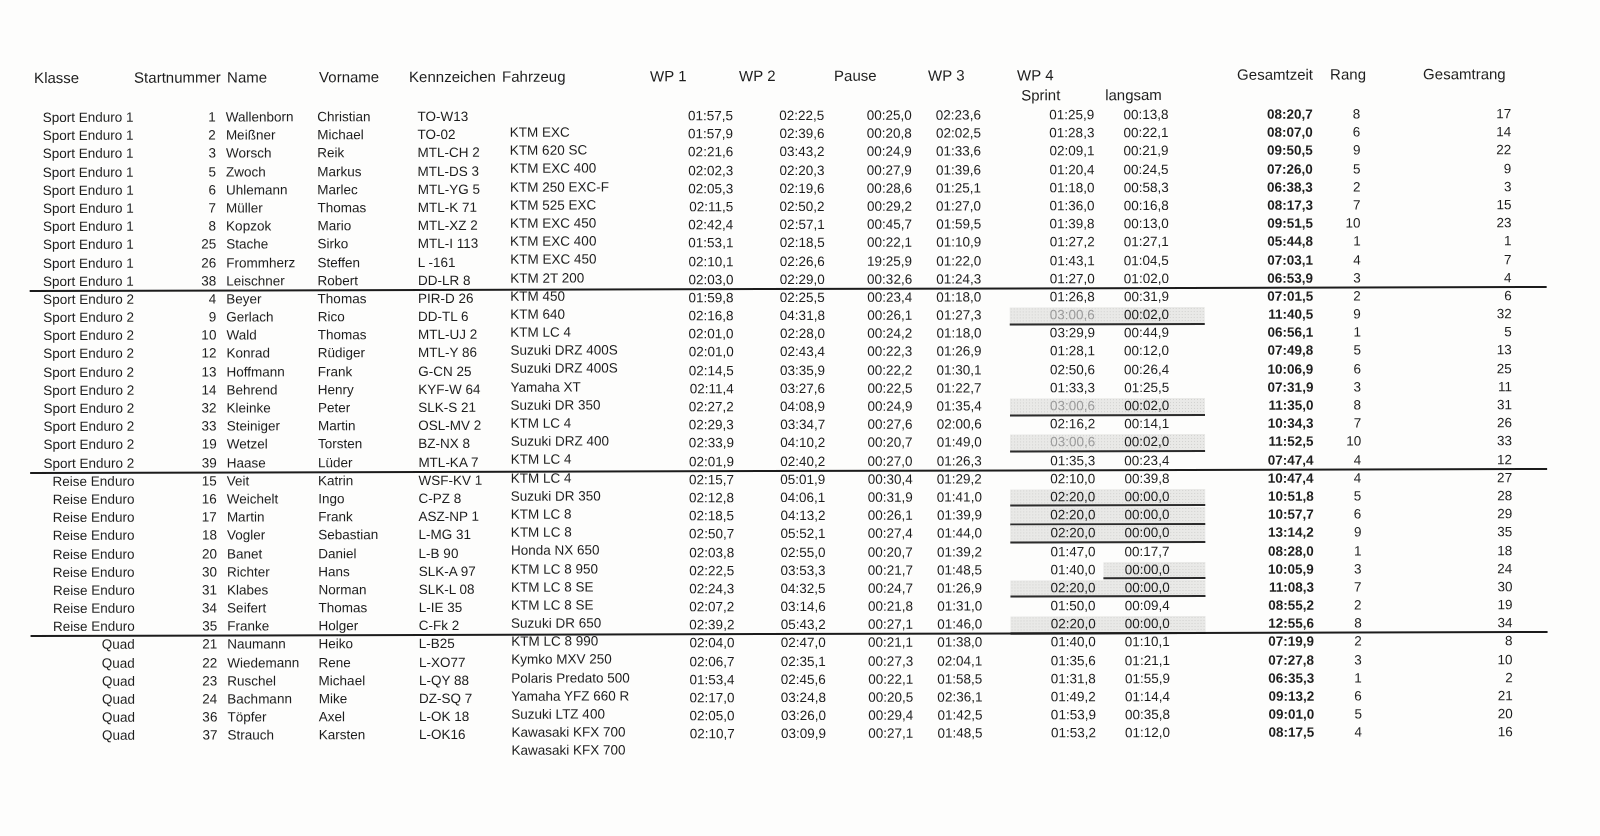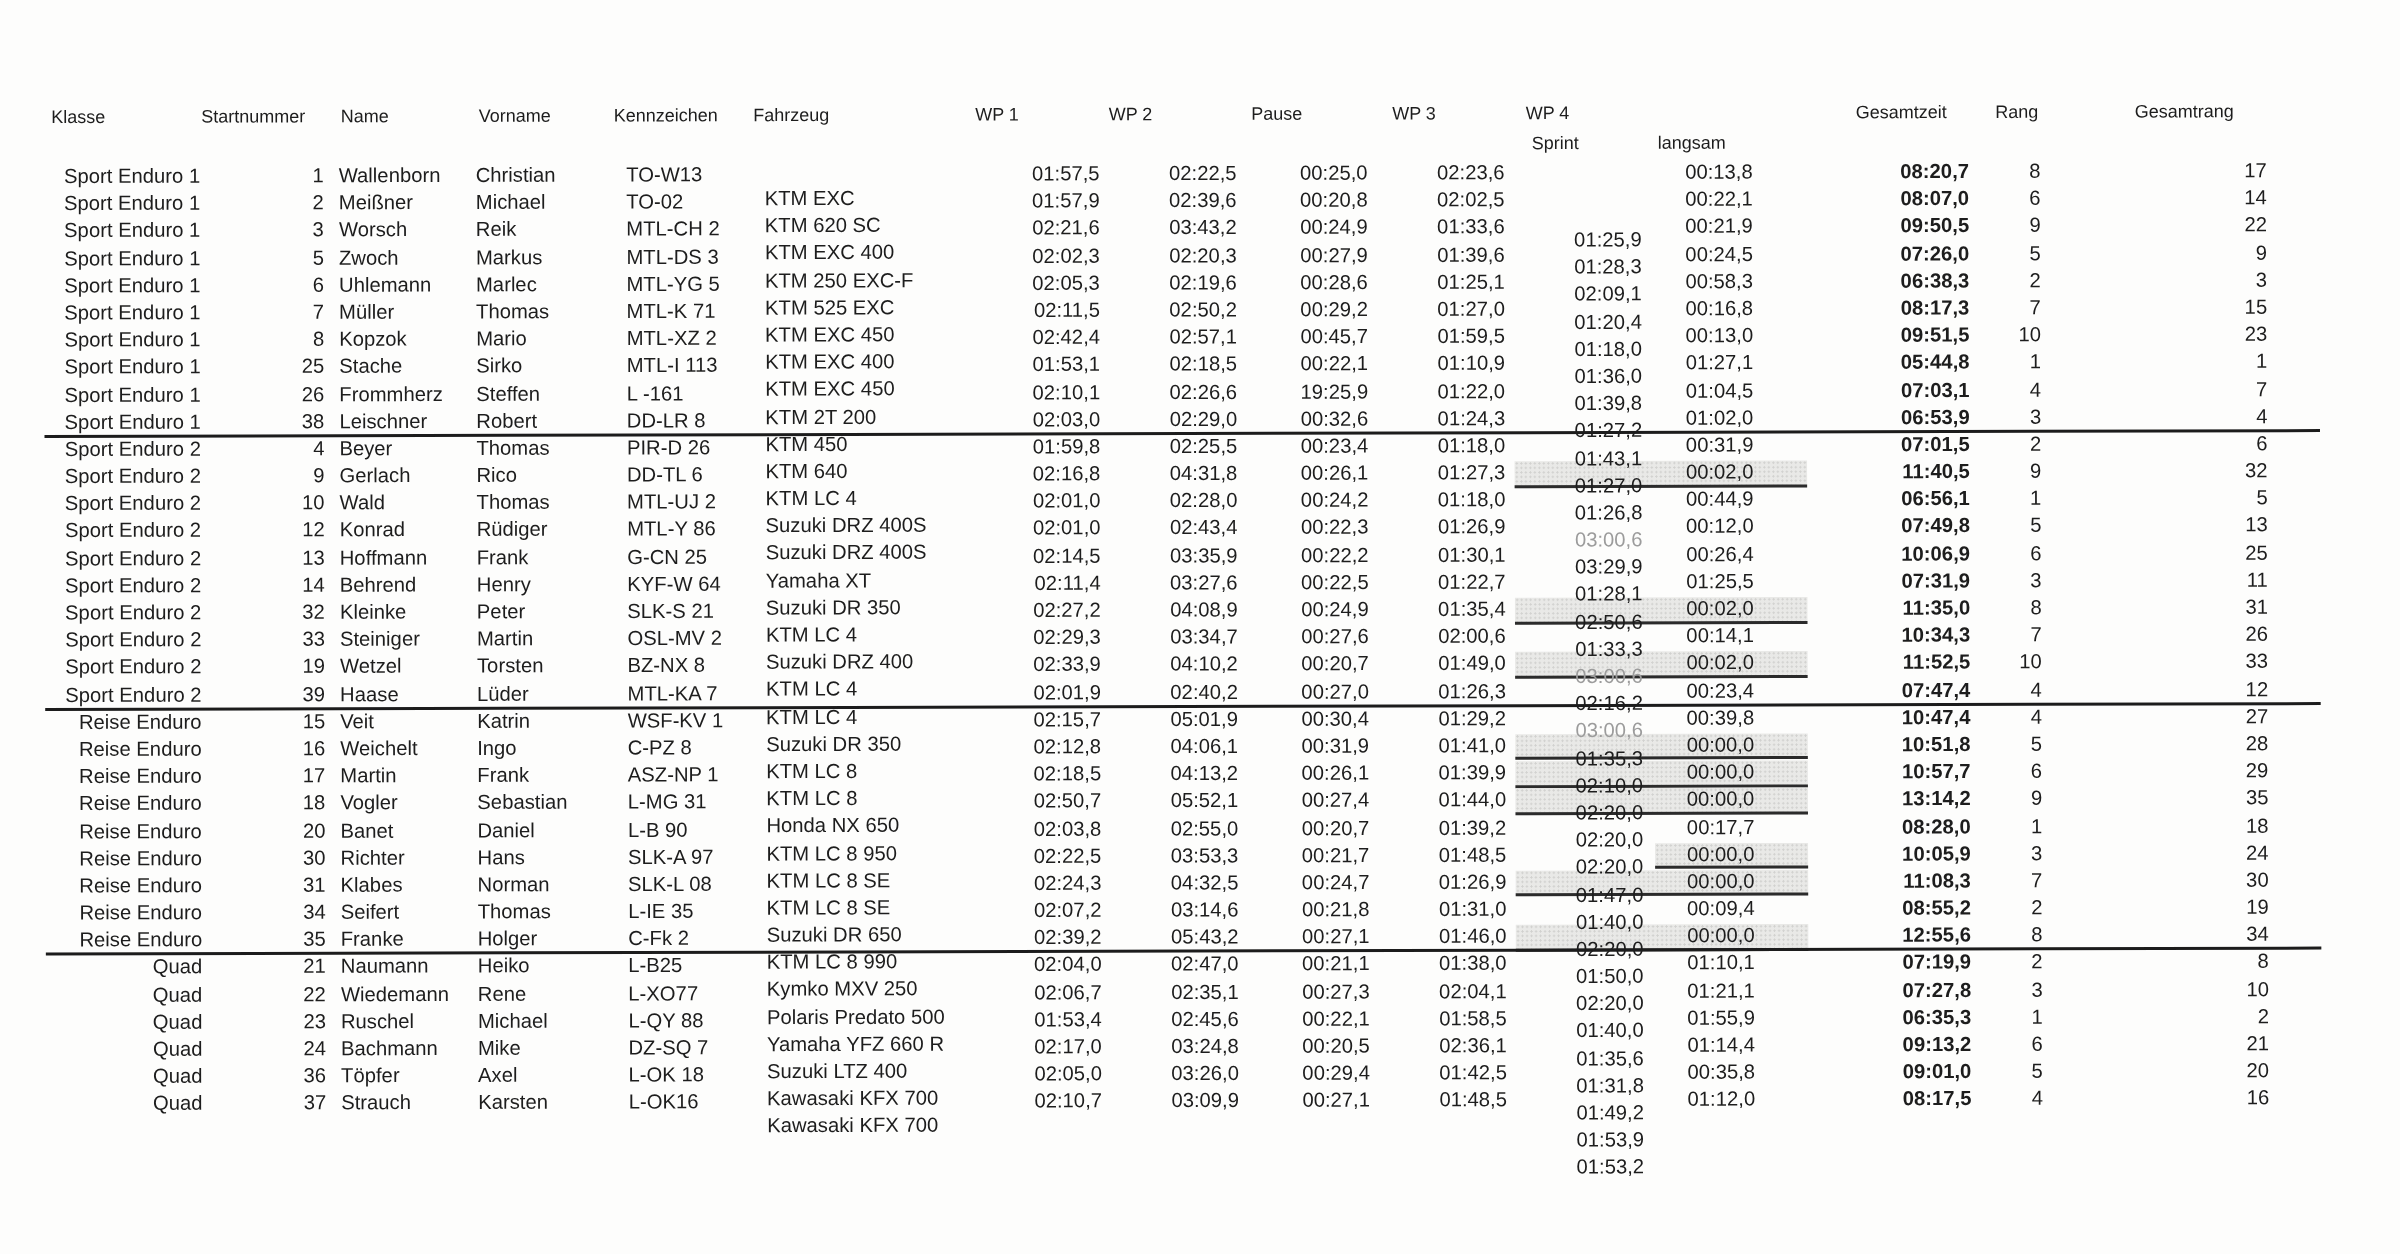--- a/index.html
+++ b/index.html
@@ -3,35 +3,35 @@
 <meta charset="utf-8">
 <style>
   html,body{margin:0;padding:0;background:#ffffff;}
   .sheet{
     position:relative;width:1600px;height:836px;overflow:hidden;
     background:var(--paper,#fdfdfc);
     font-family:"Liberation Sans","DejaVu Sans",sans-serif;
     color:var(--ink,#1d1d1d);
   }
   .tilt{position:absolute;inset:0;transform:rotate(-0.15deg);transform-origin:50% 50%;}
-  .hdr{position:absolute;font-size:12px;line-height:16px;white-space:nowrap;color:var(--ink,#1d1d1d);}
+  .hdr{position:absolute;font-size:15px;line-height:16px;white-space:nowrap;color:var(--ink,#1d1d1d);}
   .rows{position:absolute;left:35px;top:107px;width:1479px;}
   .row{display:flex;height:18.2px;position:relative;font-size:13.5px;line-height:18.2px;white-space:nowrap;}
   .c{display:block;box-sizing:border-box;position:relative;z-index:1;overflow:visible;}
   .c-klasse{width:100px;text-align:right;}
   .c-startnummer{width:87px;text-align:right;padding-right:4px;}
   .c-name{width:96px;text-align:left;padding-left:6px;}
   .c-vorname{width:90px;text-align:left;padding-left:2px;}
   .c-kennzeichen{width:92px;text-align:left;padding-left:2px;margin-left:11px;}
   .c-fahrzeug{width:148px;text-align:left;padding-left:3px;margin-top:16px;}
   .c-wp1{width:82px;text-align:right;padding-right:2px;}
   .c-wp2{width:92px;text-align:right;padding-right:2px;}
   .c-pause{width:88px;text-align:right;padding-right:2px;}
-  .c-wp3{width:92px;text-align:right;padding-right:2px;}
-  .c-sprint{width:92px;text-align:right;padding-right:2px;margin-top:45px;}
+  .c-wp3{width:92px;text-align:center;padding-right:2px;}
+  .c-sprint{width:92px;text-align:right;padding-right:2px;}
   .c-langsam{width:102px;text-align:center;padding-right:2px;}
   .c-gesamtzeit{width:118px;text-align:right;padding-right:2px;font-weight:bold;}
   .c-rang{width:48px;text-align:right;padding-right:2px;}
   .c-gesamtrang{width:152px;text-align:right;padding-right:2px;}
   .dim{color:var(--highlight_dim_text,#9c9c9c);}
   .hl-band{
     position:absolute;top:1px;height:15.5px;z-index:0;
     background-color:var(--highlight,#e9e9e7);
     background-image:radial-gradient(rgba(190,190,188,0.55) 0.6px, transparent 0.8px);
     background-size:3px 3px;

